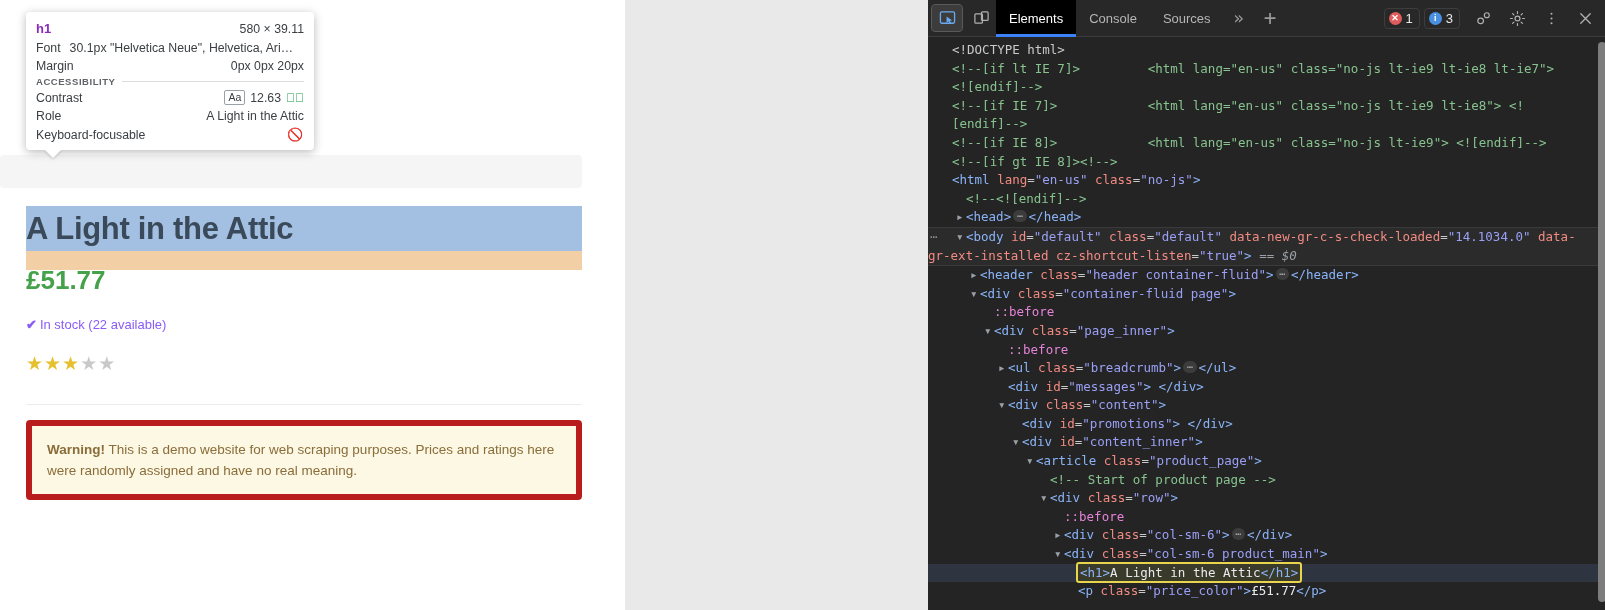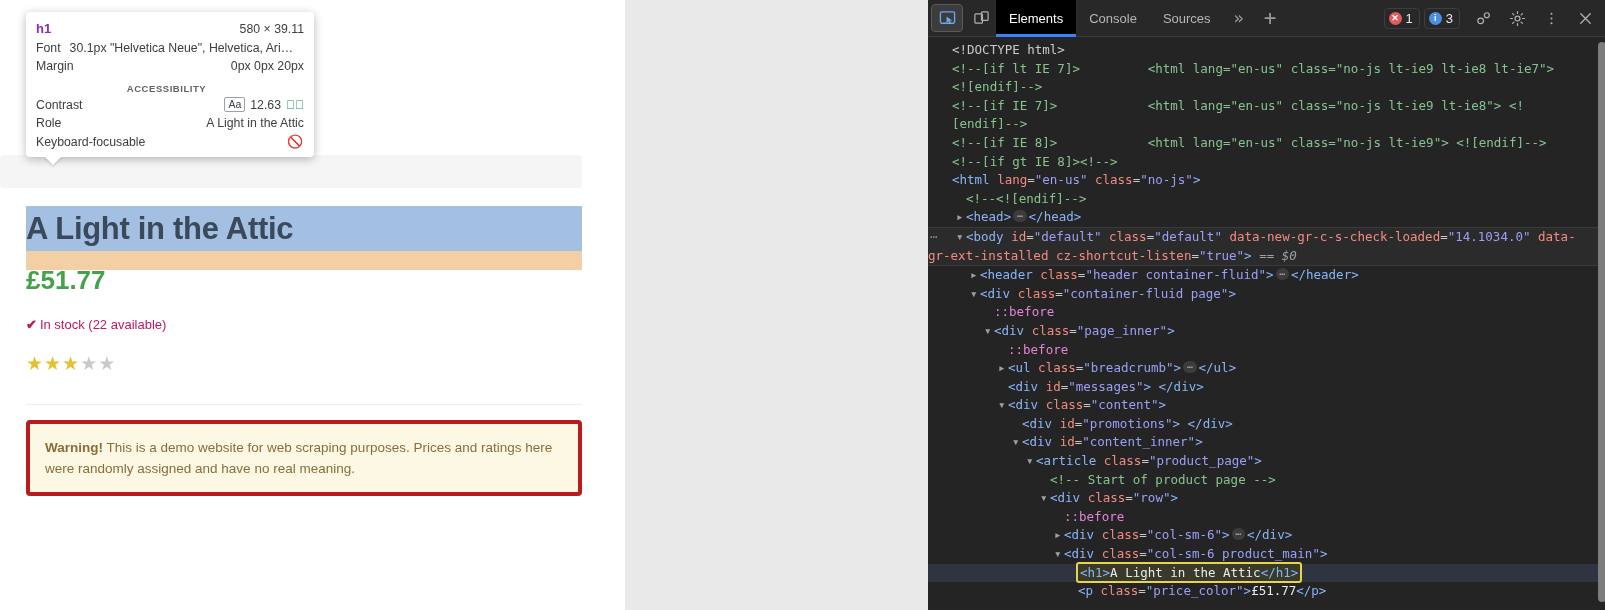--- a/index.html
+++ b/index.html
@@ -33,36 +33,36 @@
     position:absolute; left:26px; top:208px; width:556px;
     font-size:31px; font-weight:700; color:#3b4a5a; line-height:42px;
     letter-spacing:-0.3px;
   }
   #product-price {
     position:absolute; left:26px; top:265px;
     font-size:26px; font-weight:700; color:#46a24a;
   }
   #stock-line {
     position:absolute; left:26px; top:317px;
-    font-size:13px; color:#be185d; font-weight:400;text-align:center;
+    font-size:13px; color:#8b5cf6; font-weight:400;text-align:center;
   }
   #stock-line .tick { font-weight:700; margin-right:3px; }
   #star-rating {
     position:absolute; left:26px; top:353px;
     font-size:19px; letter-spacing:1px; line-height:22px;
   }
   #star-rating .on { color:#e6c12f; }
   #star-rating .off { color:#c9c9c9; }
   #hr-divider {
     position:absolute; left:26px; top:404px; width:556px; height:1px;
     background:#ececec;
   }
   #warning-box {
     position:absolute; left:26px; top:420px; width:556px;
-    background:#fcf8e3; border:4px solid #b91c1c; border-radius:4px;
+    background:#fcf8e3; border:6px solid #b91c1c; border-radius:4px;
     padding:13px 15px; color:#8a6d3b; font-size:13.5px; line-height:21px;
   }
   #warning-box b { font-weight:700; }
 
   
   #devtools {
     position:absolute; left:908px; top:0; width:700px; height:610px;
     background:#242424; color:#d4d4d4;
     font-family:"DejaVu Sans Mono", monospace;
   }
@@ -168,21 +168,21 @@
   #inspector-tip .swatch {
     display:inline-block; width:9px; height:9px; background:#333333;
     margin-right:5px; vertical-align:0px;
   }
   #inspector-tip .font-row { display:flex; line-height:18.5px; }
   #inspector-tip .font-row .k { margin-right:9px; }
   #inspector-tip .font-row .v {
     overflow:hidden; text-overflow:ellipsis; white-space:nowrap; flex:1;
   }
   #inspector-tip .a11y-head {
-    display:flex; align-items:center; margin-top:7px; margin-bottom:2px;flex-direction:column;
+    display:flex; align-items:center; margin-bottom:2px;
   }
   #inspector-tip .a11y-head .lbl {
     font-size:9.5px; letter-spacing:.55px; color:#5f6368; font-weight:700;
     margin-right:7px;
   }
   #inspector-tip .a11y-head .rule { flex:1; height:1px; background:#dadce0; }
   .aa-chip {
     display:inline-block; border:1px solid #9aa0a6; border-radius:2px;
     padding:0 3px; font-size:10.5px; line-height:13px; color:#3c4043;
     vertical-align:1px; margin-right:5px;

